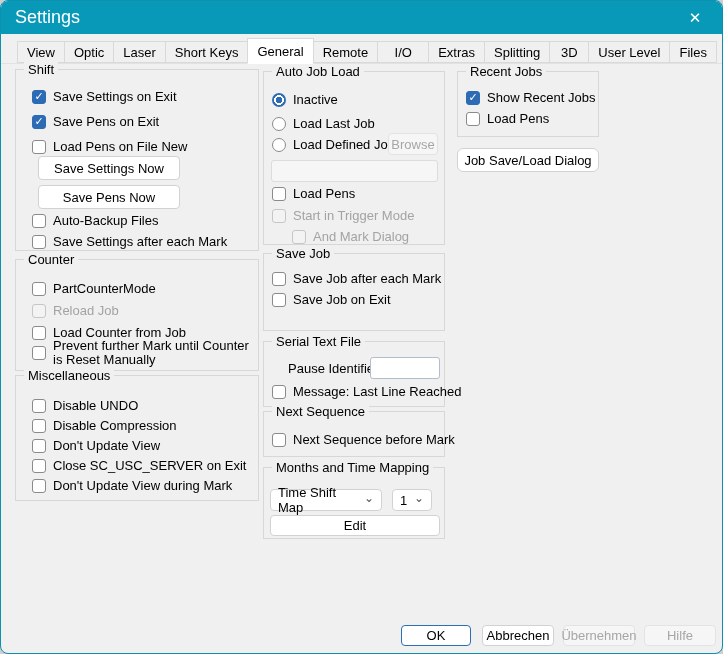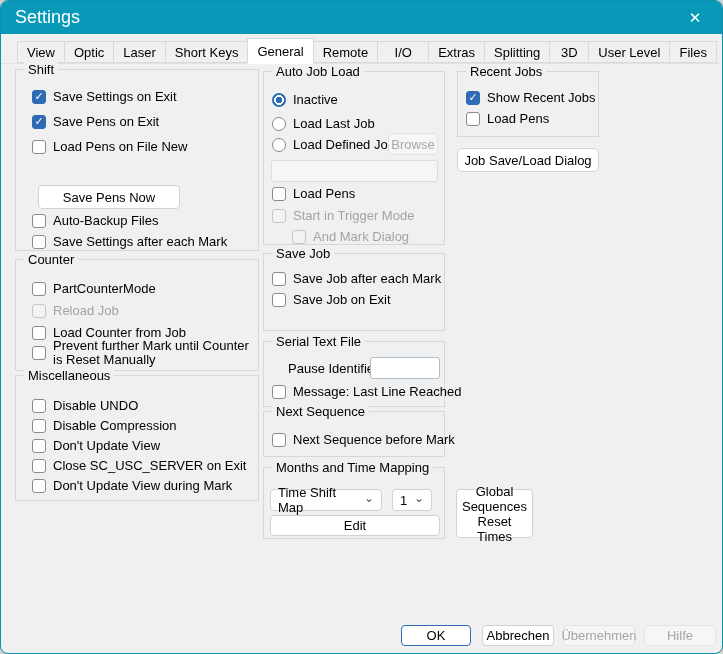--- a/index.html
+++ b/index.html
@@ -70,20 +70,21 @@
       <span class="lbl">Save Settings on Exit</span>
     </div>
     <div class="r checked" style="top:43px">
       <span class="cb">✓</span>
       <span class="lbl">Save Pens on Exit</span>
     </div>
     <div class="r" style="top:68px">
       <span class="cb"></span>
       <span class="lbl">Load Pens on File New</span>
     </div>
+    <div class="btn" style="left:22px;top:86px;width:142px;height:24px;">Save Settings Now</div>
     <div class="btn" style="left:22px;top:115px;width:142px;height:24px;">Save Pens Now</div>
     <div class="r" style="top:142px">
       <span class="cb"></span>
       <span class="lbl">Auto-Backup Files</span>
     </div>
     <div class="r" style="top:163px">
       <span class="cb"></span>
       <span class="lbl">Save Settings after each Mark</span>
     </div>
   </div>
@@ -211,20 +212,19 @@
       <span class="cb">✓</span>
       <span class="lbl">Show Recent Jobs</span>
     </div>
     <div class="r" style="left:8px;top:38px">
       <span class="cb"></span>
       <span class="lbl">Load Pens</span>
     </div>
   </div>
 
   <div class="btn" style="left:456px;top:147px;width:142px;height:24px;border-radius:6px;">Job Save/Load Dialog</div>
-  <div class="btn multiline" style="left:455px;top:488px;width:77px;height:49px;">Global Sequences Reset Times</div>
 
   <div class="btn default" style="left:400px;top:624px;width:70px;height:21px;">OK</div>
   <div class="btn" style="left:481px;top:624px;width:72px;height:21px;">Abbrechen</div>
   <div class="btn disabled" style="left:562px;top:624px;width:72px;height:21px;">Übernehmen</div>
   <div class="btn disabled" style="left:643px;top:624px;width:72px;height:21px;">Hilfe</div>
 
 </div>
 
 </body></html>

